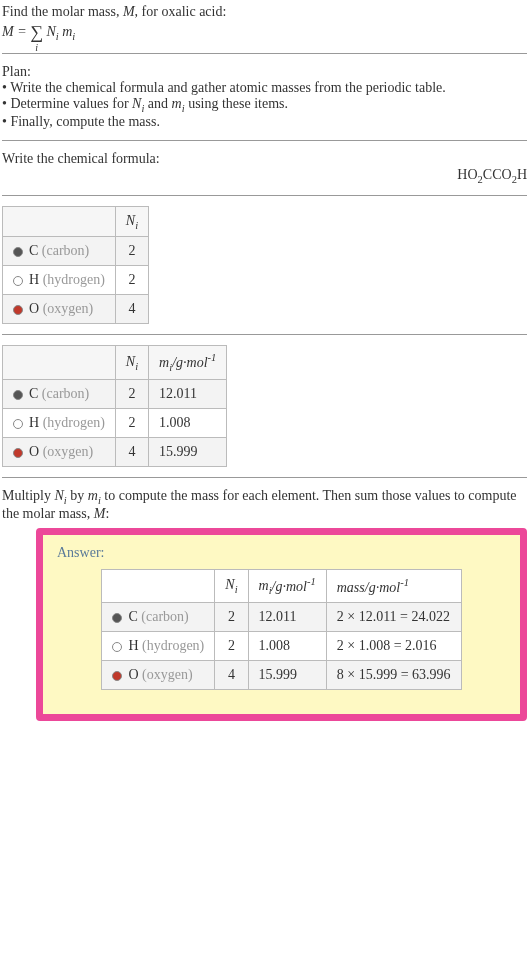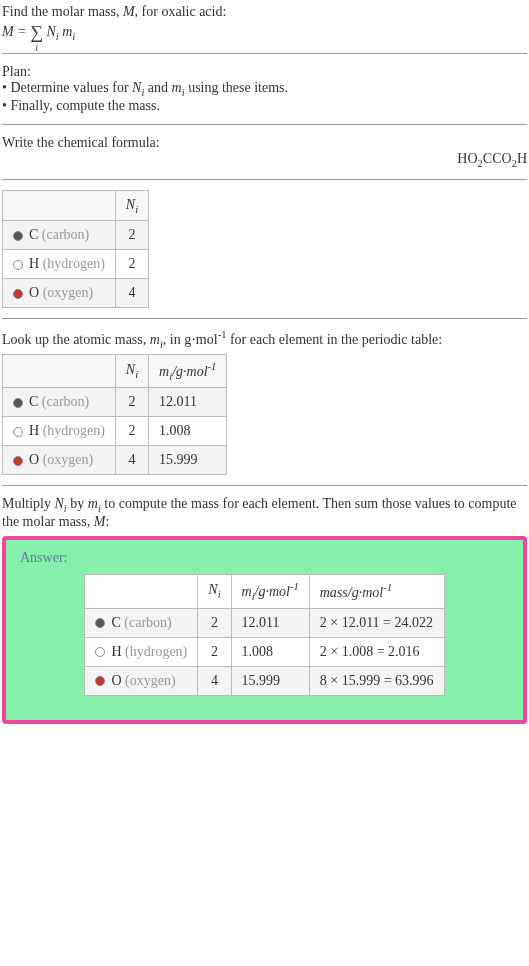--- a/index.html
+++ b/index.html
@@ -27,25 +27,26 @@
     th, td { border: 1px solid #bbb; padding: 6px 10px; text-align: left; font-weight: normal; }
     th { background: #f6f6f6; font-style: italic; }
     tr.alt td { background: #f3f3f3; }
     td.num { text-align: center; }
     .dot { display: inline-block; width: 10px; height: 10px; border-radius: 50%; margin-right: 6px; vertical-align: middle; border: 1px solid #888; }
     .dot-c { background: #555; }
     .dot-h { background: #fff; }
     .dot-o { background: #c0392b; }
     .elem-label { color: #999; text-align: center; }
     .answer-box {
-      background: #86efac;
-      border: 4px solid #ec4899;
+      background: #fef9c3;
+      border: 7px solid #ec4899;
       border-radius: 4px;
       padding: 10px 14px 14px;
       margin-top: 6px;
+      margin-left: 34px;
     }
     .answer-box .label { color: #5a7a99; margin-bottom: 8px; }
     .answer-box table { margin: 0 auto 10px; background: #fff; }
     .answer-box table td, .answer-box table th { background: #fff; }
     .answer-box table tr.alt td { background: #f3f3f3; }
     .final-eq { text-align: center; font-style: italic; }
     .chem-h { font-style: normal; text-align: right; }
   </style>
 </head>
 <body>
@@ -55,20 +56,21 @@
   <div class="formula-line">
     <span class="ital">M</span> = <span class="summation"><span class="sum-sym">∑</span><span class="sum-idx">i</span></span>&nbsp;<span class="ital">N<sub>i</sub> m<sub>i</sub></span>
   </div>
 </div>
 
 <hr>
 
 <div class="section plan">
   <div>Plan:</div>
   <ul>
+    <li>Write the chemical formula and gather atomic masses from the periodic table.</li>
     <li>Determine values for <span class="ital">N<sub>i</sub></span> and <span class="ital">m<sub>i</sub></span> using these items.</li>
     <li>Finally, compute the mass.</li>
   </ul>
 </div>
 
 <hr>
 
 <div class="section">
   <div>Write the chemical formula:</div>
   <div class="chem-h">HO<span class="sub-n">2</span>CCO<span class="sub-n">2</span>H</div>
@@ -95,21 +97,20 @@
       <td><span class="dot dot-o"></span><span>O</span> <span class="elem-label">(oxygen)</span></td>
       <td class="num">4</td>
     </tr>
   </tbody>
     </table>
 </div>
 
 <hr>
 
 <div class="section">
-  <div>Look up the atomic mass, <span class="ital">m<sub>i</sub></span>, in g·mol<sup>-1</sup> for each element in the periodic table:</div>
   <table>
     <tbody>
         <tr>
       <th></th>
       <th><span class="ital">N<sub>i</sub></span></th>
       <th><span class="ital">m<sub>i</sub></span>/g·mol<sup>-1</sup></th>
     </tr>
     <tr class="alt">
       <td><span class="dot dot-c"></span><span>C</span> <span class="elem-label">(carbon)</span></td>
       <td class="num">2</td>

